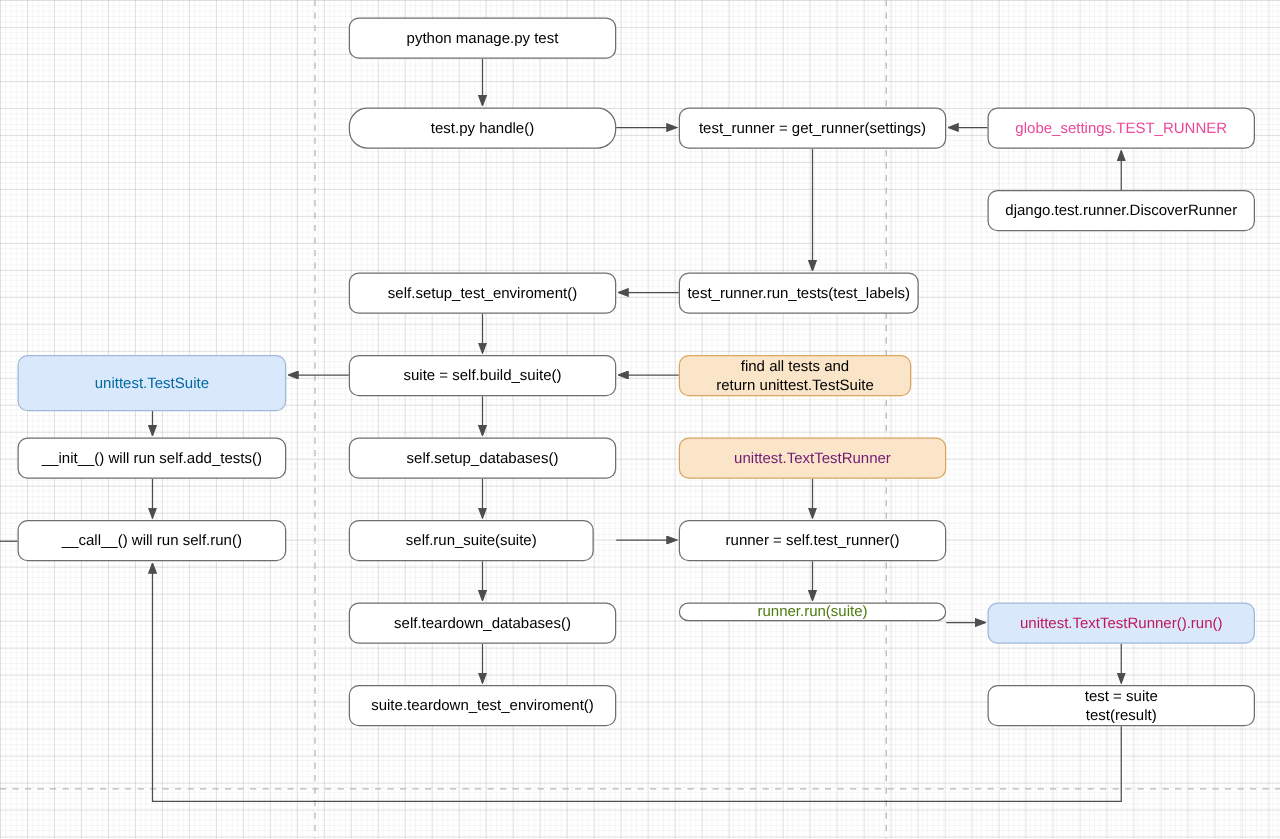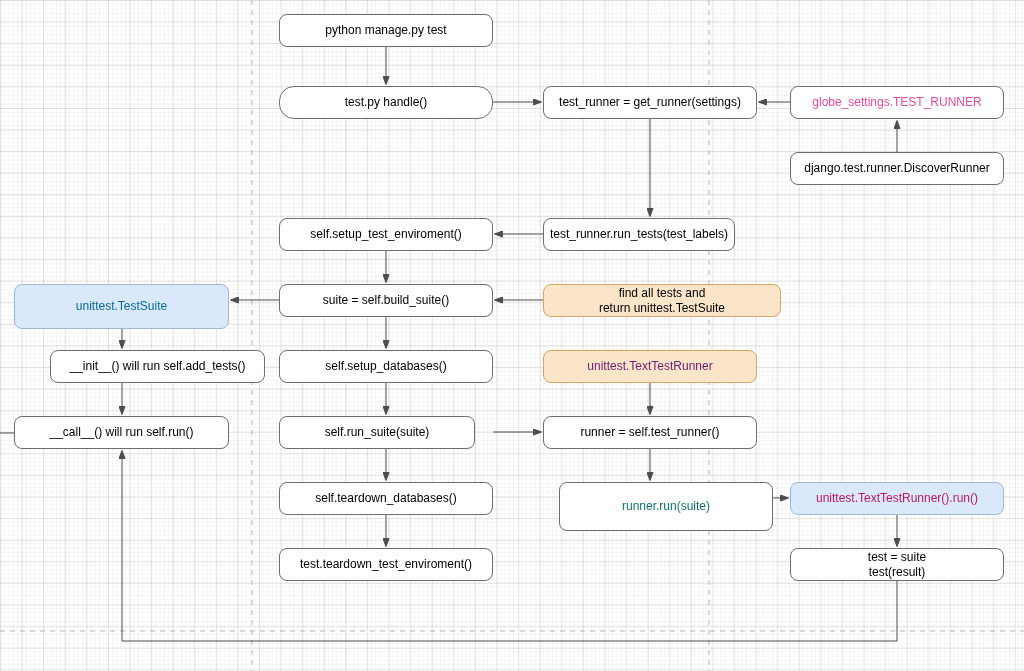--- a/index.html
+++ b/index.html
@@ -79,27 +79,27 @@
 
 <div class="node" style="left: 279px; top: 14px; width: 214px; height: 33px; background: rgb(255, 255, 255); border-color: rgb(110, 110, 110); color: rgb(0, 0, 0);">python manage.py test</div>
     <div class="node" style="left: 279px; top: 86px; width: 214px; height: 33px; background: rgb(255, 255, 255); border-color: rgb(110, 110, 110); color: rgb(0, 0, 0); border-radius: 15px;">test.py handle()</div>
     <div class="node" style="left: 543px; top: 86px; width: 214px; height: 33px; background: rgb(255, 255, 255); border-color: rgb(110, 110, 110); color: rgb(0, 0, 0);">test_runner = get_runner(settings)</div>
     <div class="node" style="left: 790px; top: 86px; width: 214px; height: 33px; background: rgb(255, 255, 255); border-color: rgb(110, 110, 110); color: #ec4899;">globe_settings.TEST_RUNNER</div>
     <div class="node" style="left: 790px; top: 152px; width: 214px; height: 33px; background: rgb(255, 255, 255); border-color: rgb(110, 110, 110); color: rgb(0, 0, 0);">django.test.runner.DiscoverRunner</div>
     <div class="node" style="left: 279px; top: 218px; width: 214px; height: 33px; background: rgb(255, 255, 255); border-color: rgb(110, 110, 110); color: rgb(0, 0, 0);">self.setup_test_enviroment()</div>
     <div class="node" style="left: 543px; top: 218px; width: 192px; height: 33px; background: rgb(255, 255, 255); border-color: rgb(110, 110, 110); color: rgb(0, 0, 0);">test_runner.run_tests(test_labels)</div>
     <div class="node" style="left: 14px; top: 284px; width: 215px; height: 45px; background: rgb(218, 232, 252); border-color: rgb(159, 184, 216); color: #0369a1;">unittest.TestSuite</div>
     <div class="node" style="left: 279px; top: 284px; width: 214px; height: 33px; background: rgb(255, 255, 255); border-color: rgb(110, 110, 110); color: rgb(0, 0, 0);">suite = self.build_suite()</div>
-    <div class="node" style="left: 543px; top: 284px; width: 238px; height: 33px; background: rgb(250, 229, 200); border-color: rgb(217, 165, 97); color: rgb(0, 0, 0);">find all tests and
+    <div class="node" style="left: 543px; top: 284px; width: 186px; height: 33px; background: rgb(250, 229, 200); border-color: rgb(217, 165, 97); color: rgb(0, 0, 0);">find all tests and
 return unittest.TestSuite</div>
-    <div class="node" style="left: 14px; top: 350px; width: 215px; height: 33px; background: rgb(255, 255, 255); border-color: rgb(110, 110, 110); color: rgb(0, 0, 0); margin-left: 36px;">__init__() will run self.add_tests()</div>
+    <div class="node" style="left: 14px; top: 350px; width: 215px; height: 33px; background: rgb(255, 255, 255); border-color: rgb(110, 110, 110); color: rgb(0, 0, 0);">__init__() will run self.add_tests()</div>
     <div class="node" style="left: 279px; top: 350px; width: 214px; height: 33px; background: rgb(255, 255, 255); border-color: rgb(110, 110, 110); color: rgb(0, 0, 0);">self.setup_databases()</div>
     <div class="node" style="left: 543px; top: 350px; width: 214px; height: 33px; background: rgb(250, 229, 200); border-color: rgb(217, 165, 97); color: #701a75;">unittest.TextTestRunner</div>
     <div class="node" style="left: 14px; top: 416px; width: 215px; height: 33px; background: rgb(255, 255, 255); border-color: rgb(110, 110, 110); color: rgb(0, 0, 0);">__call__() will run self.run()</div>
     <div class="node" style="left: 279px; top: 416px; width: 196px; height: 33px; background: rgb(255, 255, 255); border-color: rgb(110, 110, 110); color: rgb(0, 0, 0);">self.run_suite(suite)</div>
     <div class="node" style="left: 543px; top: 416px; width: 214px; height: 33px; background: rgb(255, 255, 255); border-color: rgb(110, 110, 110); color: rgb(0, 0, 0);">runner = self.test_runner()</div>
     <div class="node" style="left: 279px; top: 482px; width: 214px; height: 33px; background: rgb(255, 255, 255); border-color: rgb(110, 110, 110); color: rgb(0, 0, 0);">self.teardown_databases()</div>
-    <div class="node" style="left: 543px; top: 482px; width: 214px; height: 49px; background: rgb(255, 255, 255); border-color: rgb(110, 110, 110); color: #0f766e; margin-left: 16px;">runner.run(suite)</div>
+    <div class="node" style="left: 543px; top: 482px; width: 214px; height: 15px; background: rgb(255, 255, 255); border-color: rgb(110, 110, 110); color: #4d7c0f;">runner.run(suite)</div>
     <div class="node" style="left: 790px; top: 482px; width: 214px; height: 33px; background: rgb(218, 232, 252); border-color: rgb(159, 184, 216); color: #be185d;">unittest.TextTestRunner().run()</div>
-    <div class="node" style="left: 279px; top: 548px; width: 214px; height: 33px; background: rgb(255, 255, 255); border-color: rgb(110, 110, 110); color: rgb(0, 0, 0);">test.teardown_test_enviroment()</div>
+    <div class="node" style="left: 279px; top: 548px; width: 214px; height: 33px; background: rgb(255, 255, 255); border-color: rgb(110, 110, 110); color: rgb(0, 0, 0);">suite.teardown_test_enviroment()</div>
     <div class="node" style="left: 790px; top: 548px; width: 214px; height: 33px; background: rgb(255, 255, 255); border-color: rgb(110, 110, 110); color: rgb(0, 0, 0);">test = suite
 test(result)</div>
   </div>
 
 </body></html>

